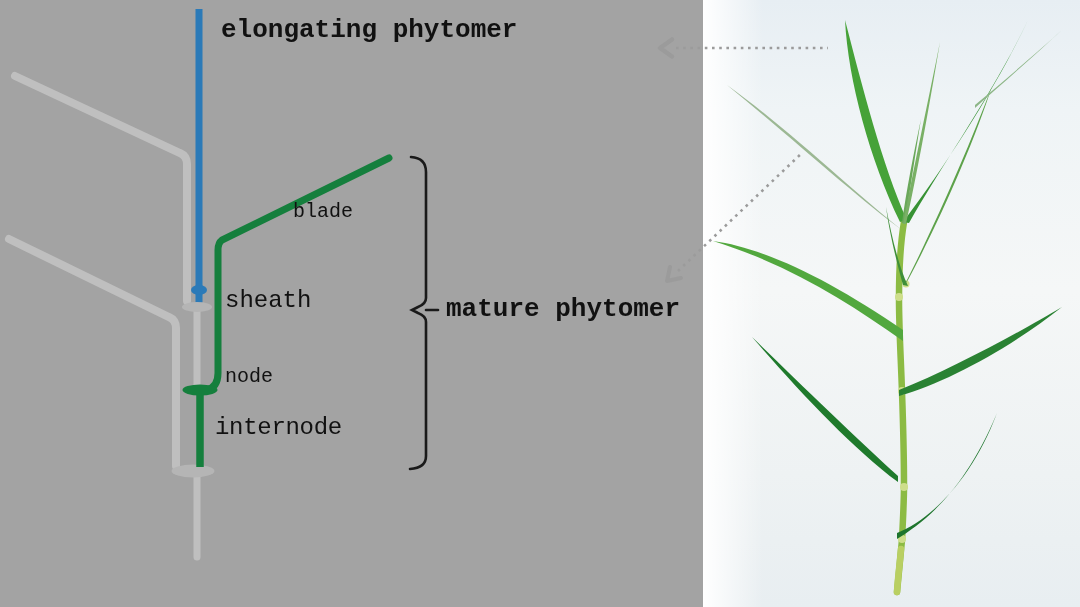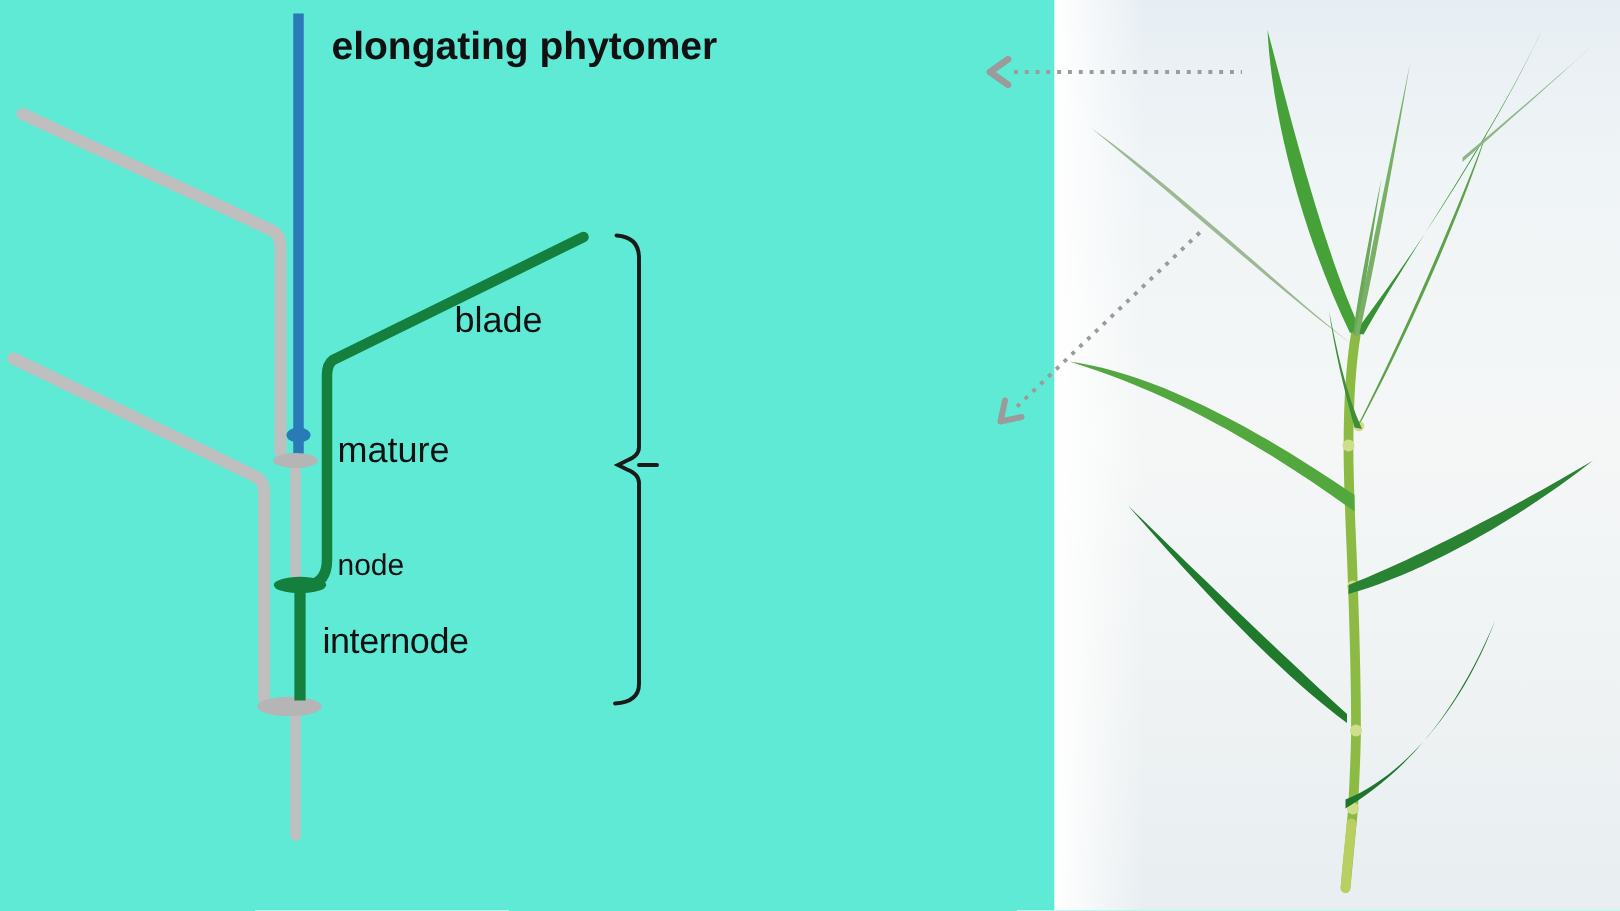--- a/index.html
+++ b/index.html
@@ -1,24 +1,24 @@
 <!DOCTYPE html>
 <html><head>
 <meta charset="utf-8">
 <style>
   html,body{margin:0;padding:0;background:#ffffff;}
   .stage{
     position:relative;width:1080px;height:607px;overflow:hidden;
-    background:#5eead4;font-family:Liberation Sans, sans-serif;
+    background:#a3a3a3;font-family:Liberation Mono, monospace;
   }
   .stage svg{position:absolute;left:0;top:0;}
   .lbl{position:absolute;color:#111;white-space:nowrap;line-height:1.1;}
   .lbl.bold{font-weight:bold;}
   .lbl-elongating{left:221px;top:16px;font-size:26px;}
-  .lbl-blade{left:303px;top:201px;font-size:24px;text-align:center;}
+  .lbl-blade{left:293px;top:201px;font-size:20px;text-align:center;}
   .lbl-sheath{left:225px;top:288px;font-size:24px;}
   .lbl-node{left:225px;top:366px;font-size:20px;}
   .lbl-internode{left:215px;top:415px;font-size:24px;letter-spacing:-0.3px;}
   .lbl-mature{left:446px;top:295px;font-size:26px;}
 </style>
 </head>
 <body>
 
 <div class="stage">
 
@@ -99,17 +99,18 @@
       <polyline points="672,39.5 660,48 672,56.5" stroke-width="4.5" stroke-linecap="round" stroke-linejoin="round"></polyline>
     </g>
     <g stroke="#9b9b9b" fill="none">
       <line x1="678" y1="271" x2="803" y2="152" stroke-width="2.6" stroke-dasharray="2.6 4.6"></line>
       <polyline points="670,267 667,281 681,278" stroke-width="4" stroke-linecap="round" stroke-linejoin="round"></polyline>
     </g>
   </svg>
 
   <div class="lbl bold lbl-elongating">elongating phytomer</div>
   <div class="lbl lbl-blade">blade</div>
-  <div class="lbl lbl-sheath">mature</div>
+  <div class="lbl lbl-sheath">sheath</div>
   <div class="lbl lbl-node">node</div>
   <div class="lbl lbl-internode">internode</div>
+  <div class="lbl bold lbl-mature">mature phytomer</div>
 
 </div>
 
 </body></html>

